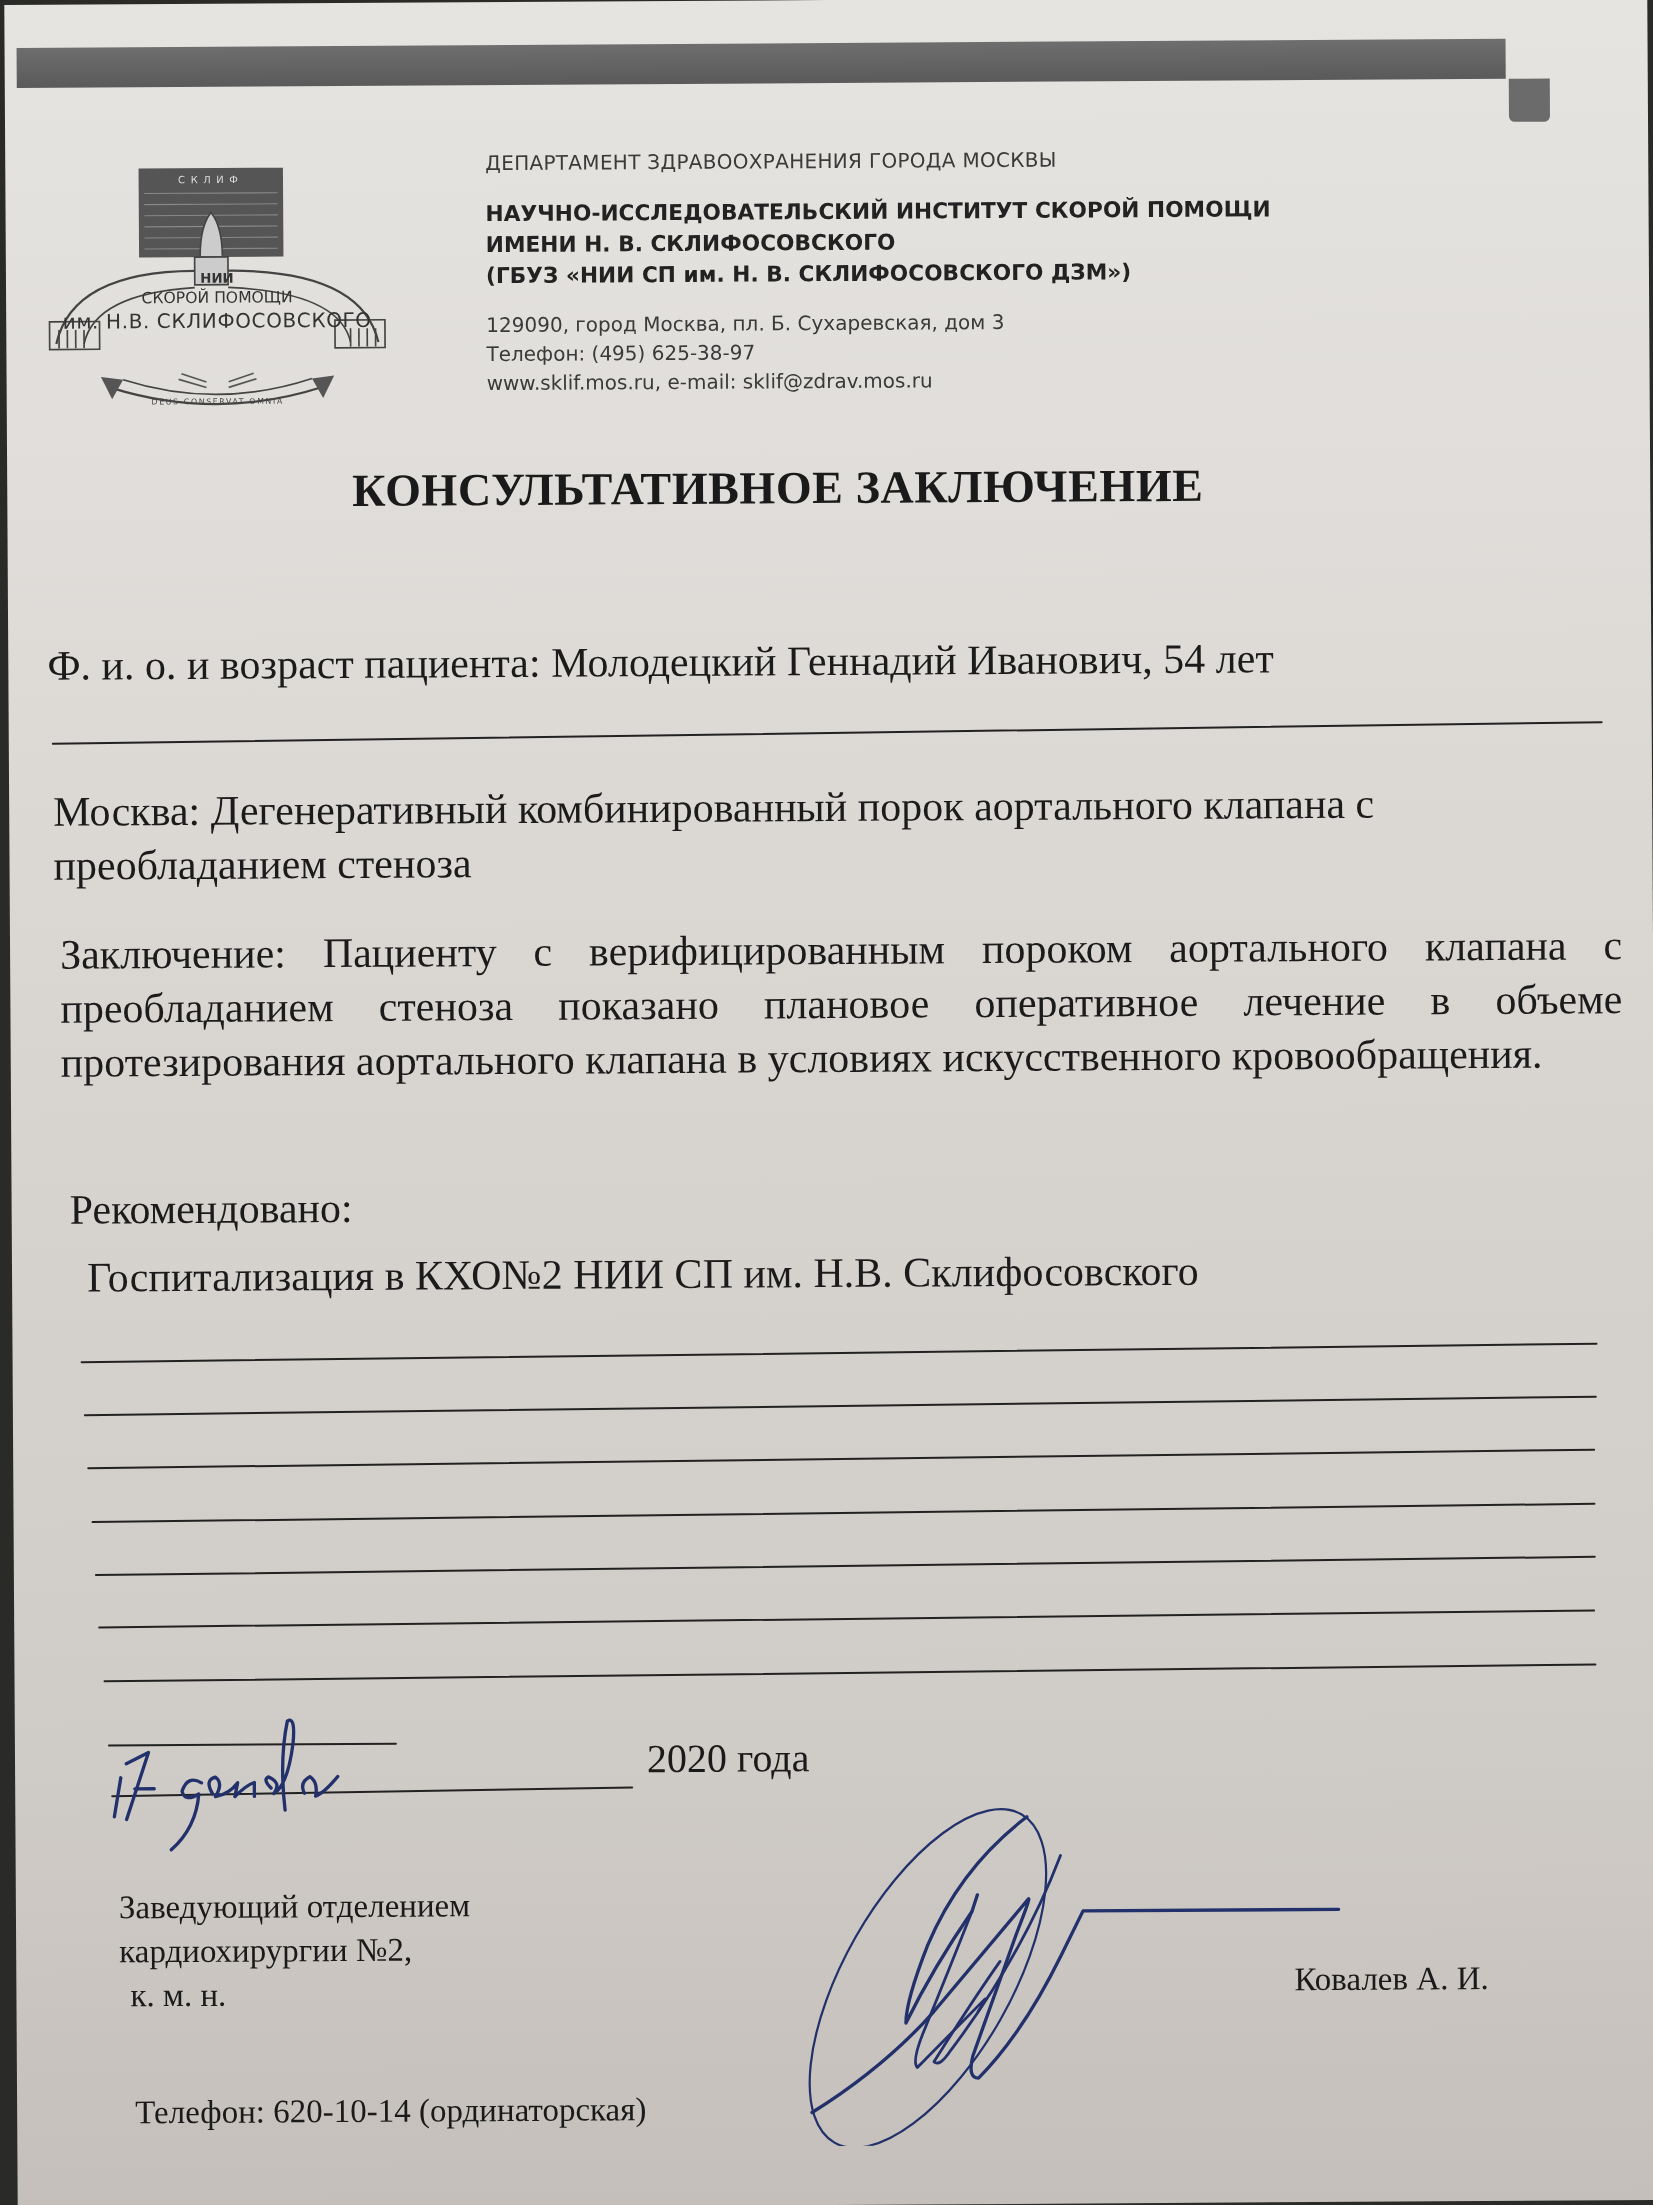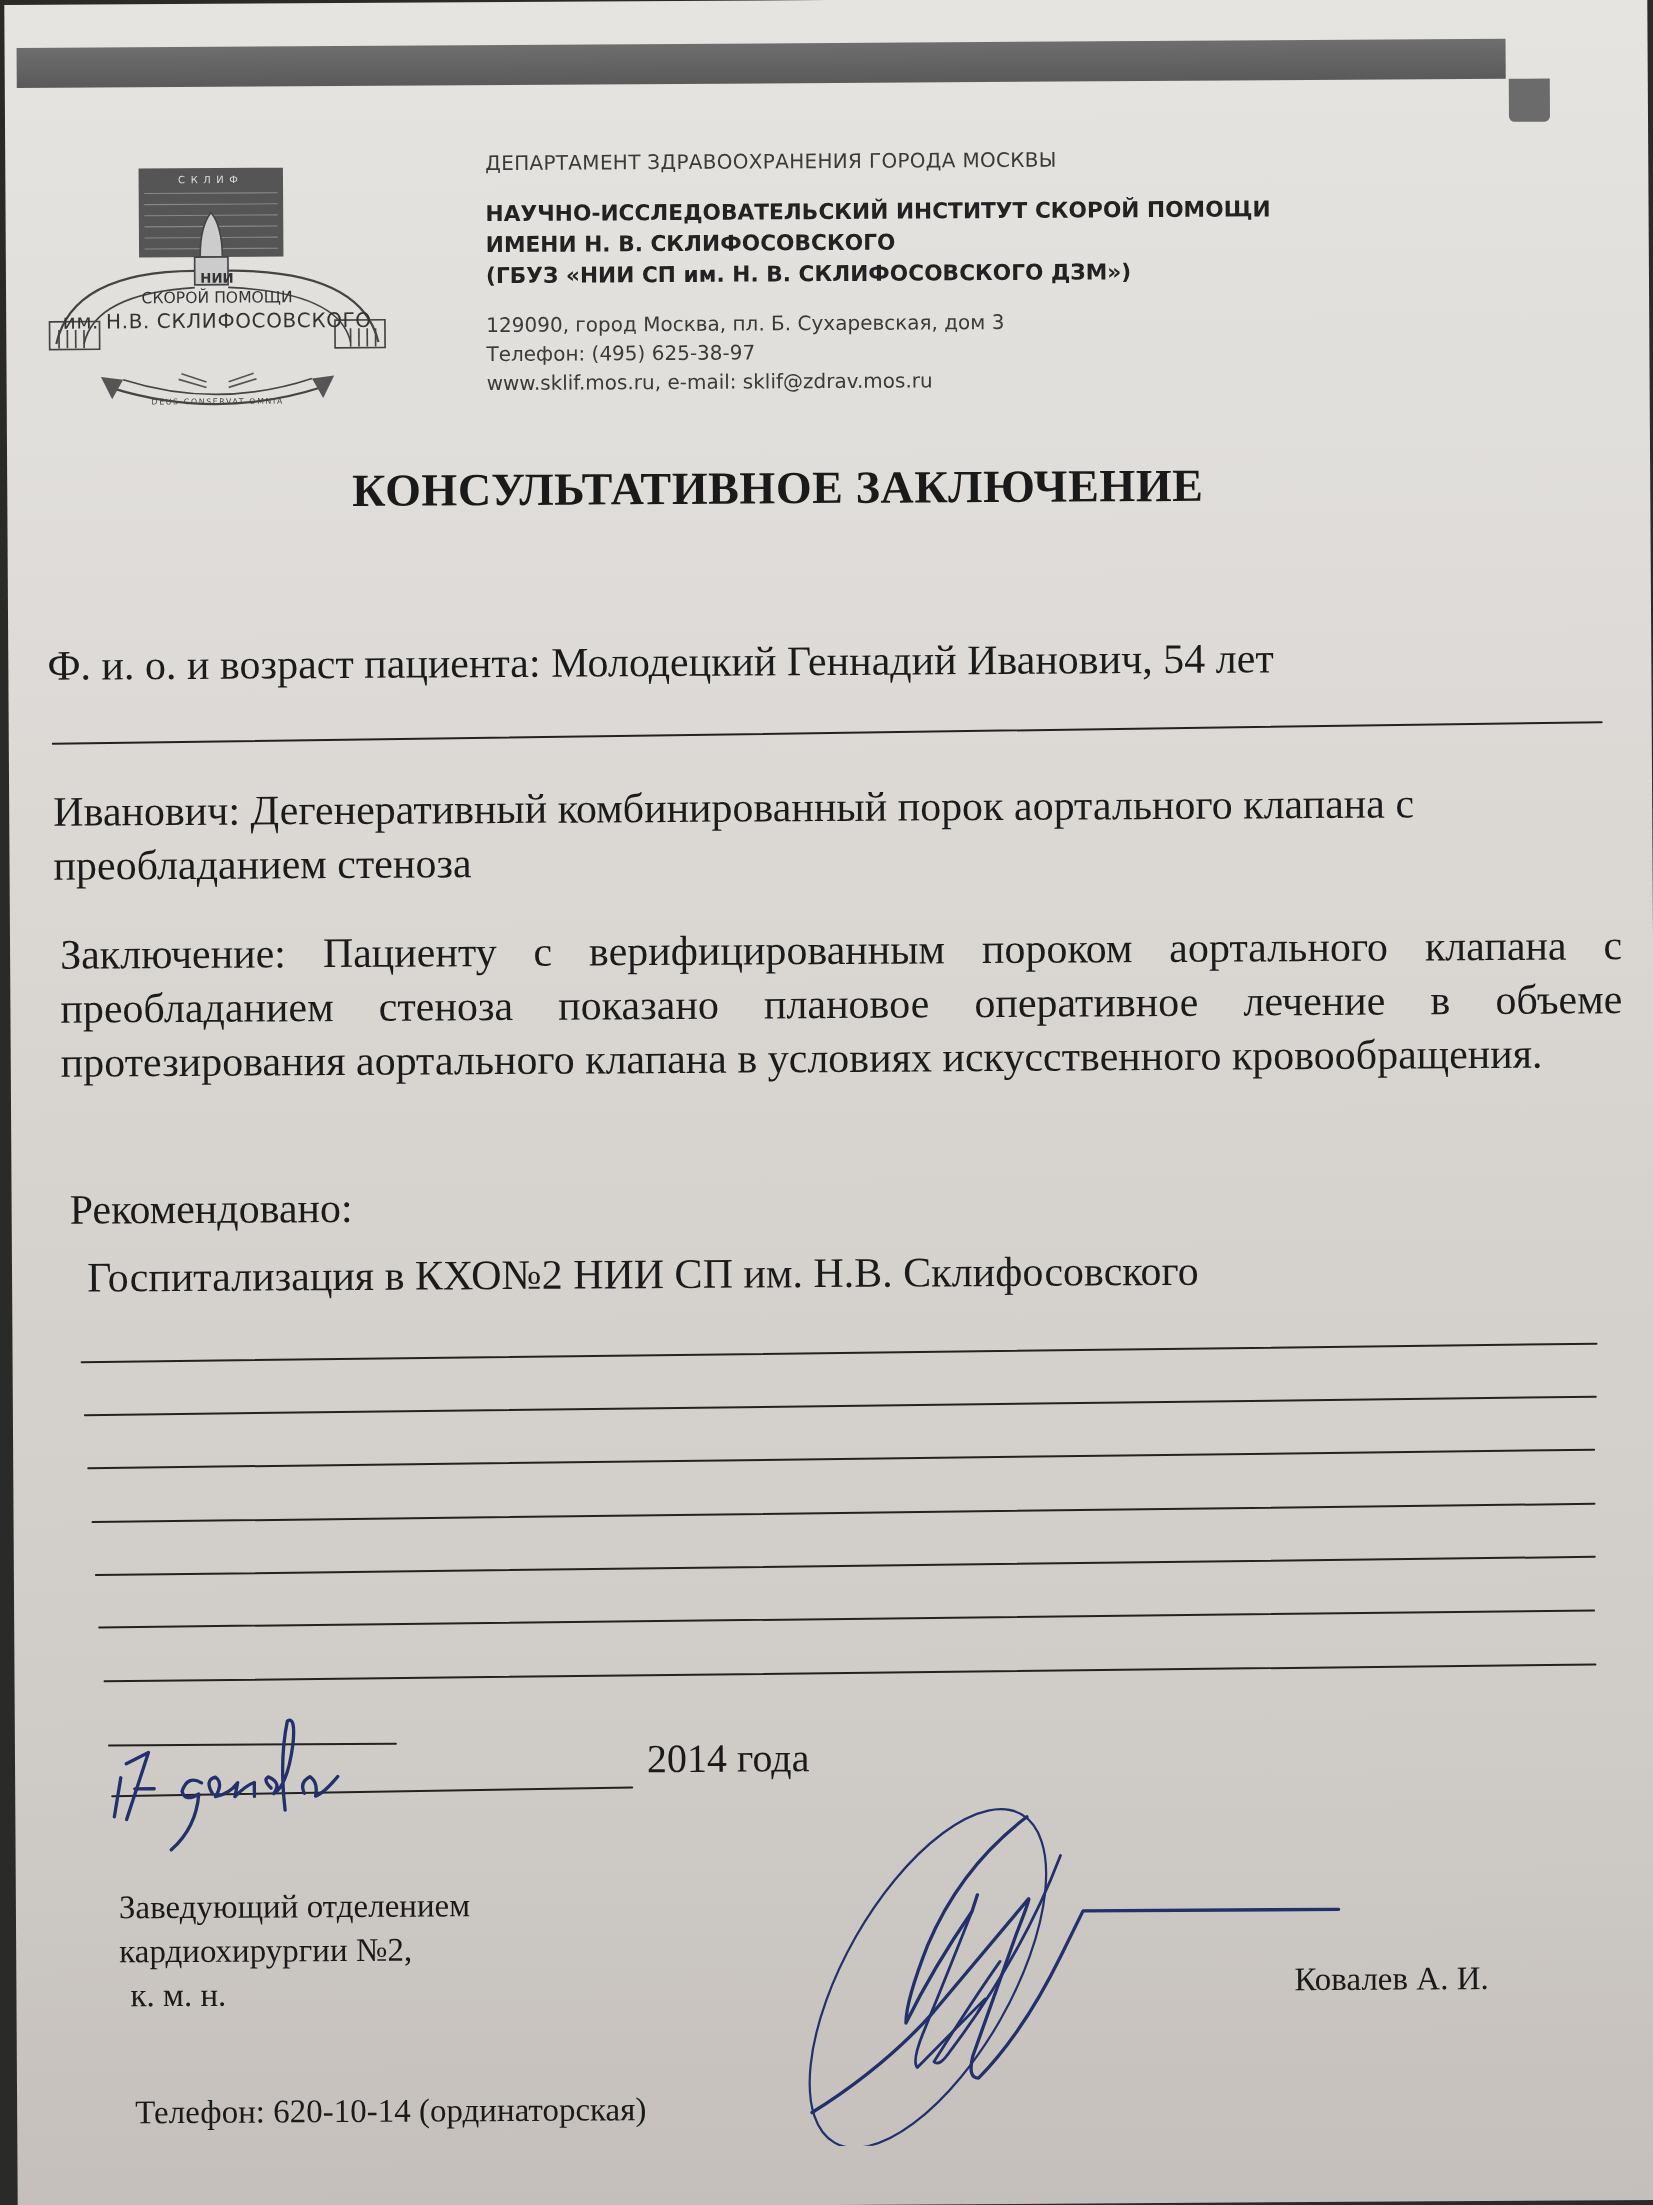--- a/index.html
+++ b/index.html
@@ -135,21 +135,21 @@
 
   <div class="title">КОНСУЛЬТАТИВНОЕ ЗАКЛЮЧЕНИЕ</div>
 
   <div class="text patient">
     <span>Ф. и. о. и возраст пациента:</span>
     <span>Молодецкий Геннадий Иванович, 54 лет</span>
   </div>
   <div class="rule" style="left:43px; top:732px; width:1551px; transform:rotate(-0.45deg);"></div>
 
   <div class="text diag">
-    <span>Иванович:</span>
+    <span>Москва:</span>
     <span>Дегенеративный комбинированный порок аортального клапана с преобладанием стеноза</span>
   </div>
 
   <div class="text concl">
     <span>Заключение:</span>
     <span>Пациенту с верифицированным пороком аортального клапана с преобладанием стеноза показано плановое оперативное лечение в объеме протезирования аортального клапана в условиях искусственного кровообращения.</span>
   </div>
 
   <div class="text recom-label">Рекомендовано:</div>
   <div class="text recom-value">Госпитализация в КХО№2 НИИ СП им. Н.В. Склифосовского</div>
@@ -169,21 +169,21 @@
       <path d="M30 130 L18 200"></path>
       <path d="M40 105 L80 85 L50 175 L40 205"></path>
       <path d="M55 150 L90 150"></path>
       <path d="M175 140 Q150 125 140 155 Q145 175 170 160 Q165 220 120 260"></path>
       <path d="M195 160 Q180 135 200 130 Q215 140 200 165 Q225 160 240 140 L235 165 Q255 145 270 140 L270 165"></path>
       <path d="M300 150 Q285 135 295 130 Q320 140 305 160 Q330 145 340 70 Q345 20 330 30 Q315 100 325 190"></path>
       <path d="M360 160 Q350 140 370 130 Q385 140 380 165 Q395 160 420 130"></path>
     </g>
     <text x="160" y="165" font-size="0">17 декабря</text>
   </svg>
-  <div class="date-text">2014 года</div>
+  <div class="date-text">2020 года</div>
 
   <div class="sign-block">
     <div>Заведующий отделением</div>
     <div>кардиохирургии №2,</div>
     <div style="padding-left:11px;">к. м. н.</div>
   </div>
 
   <svg class="ink" style="left:656px; top:1801px;" width="700" height="345" viewBox="0 0 1260 620">
     <g fill="none" stroke="#22306b" stroke-linecap="round" stroke-linejoin="round">
       <ellipse cx="460" cy="320" rx="340" ry="150" transform="rotate(-60 460 320)" stroke-width="4"></ellipse>

